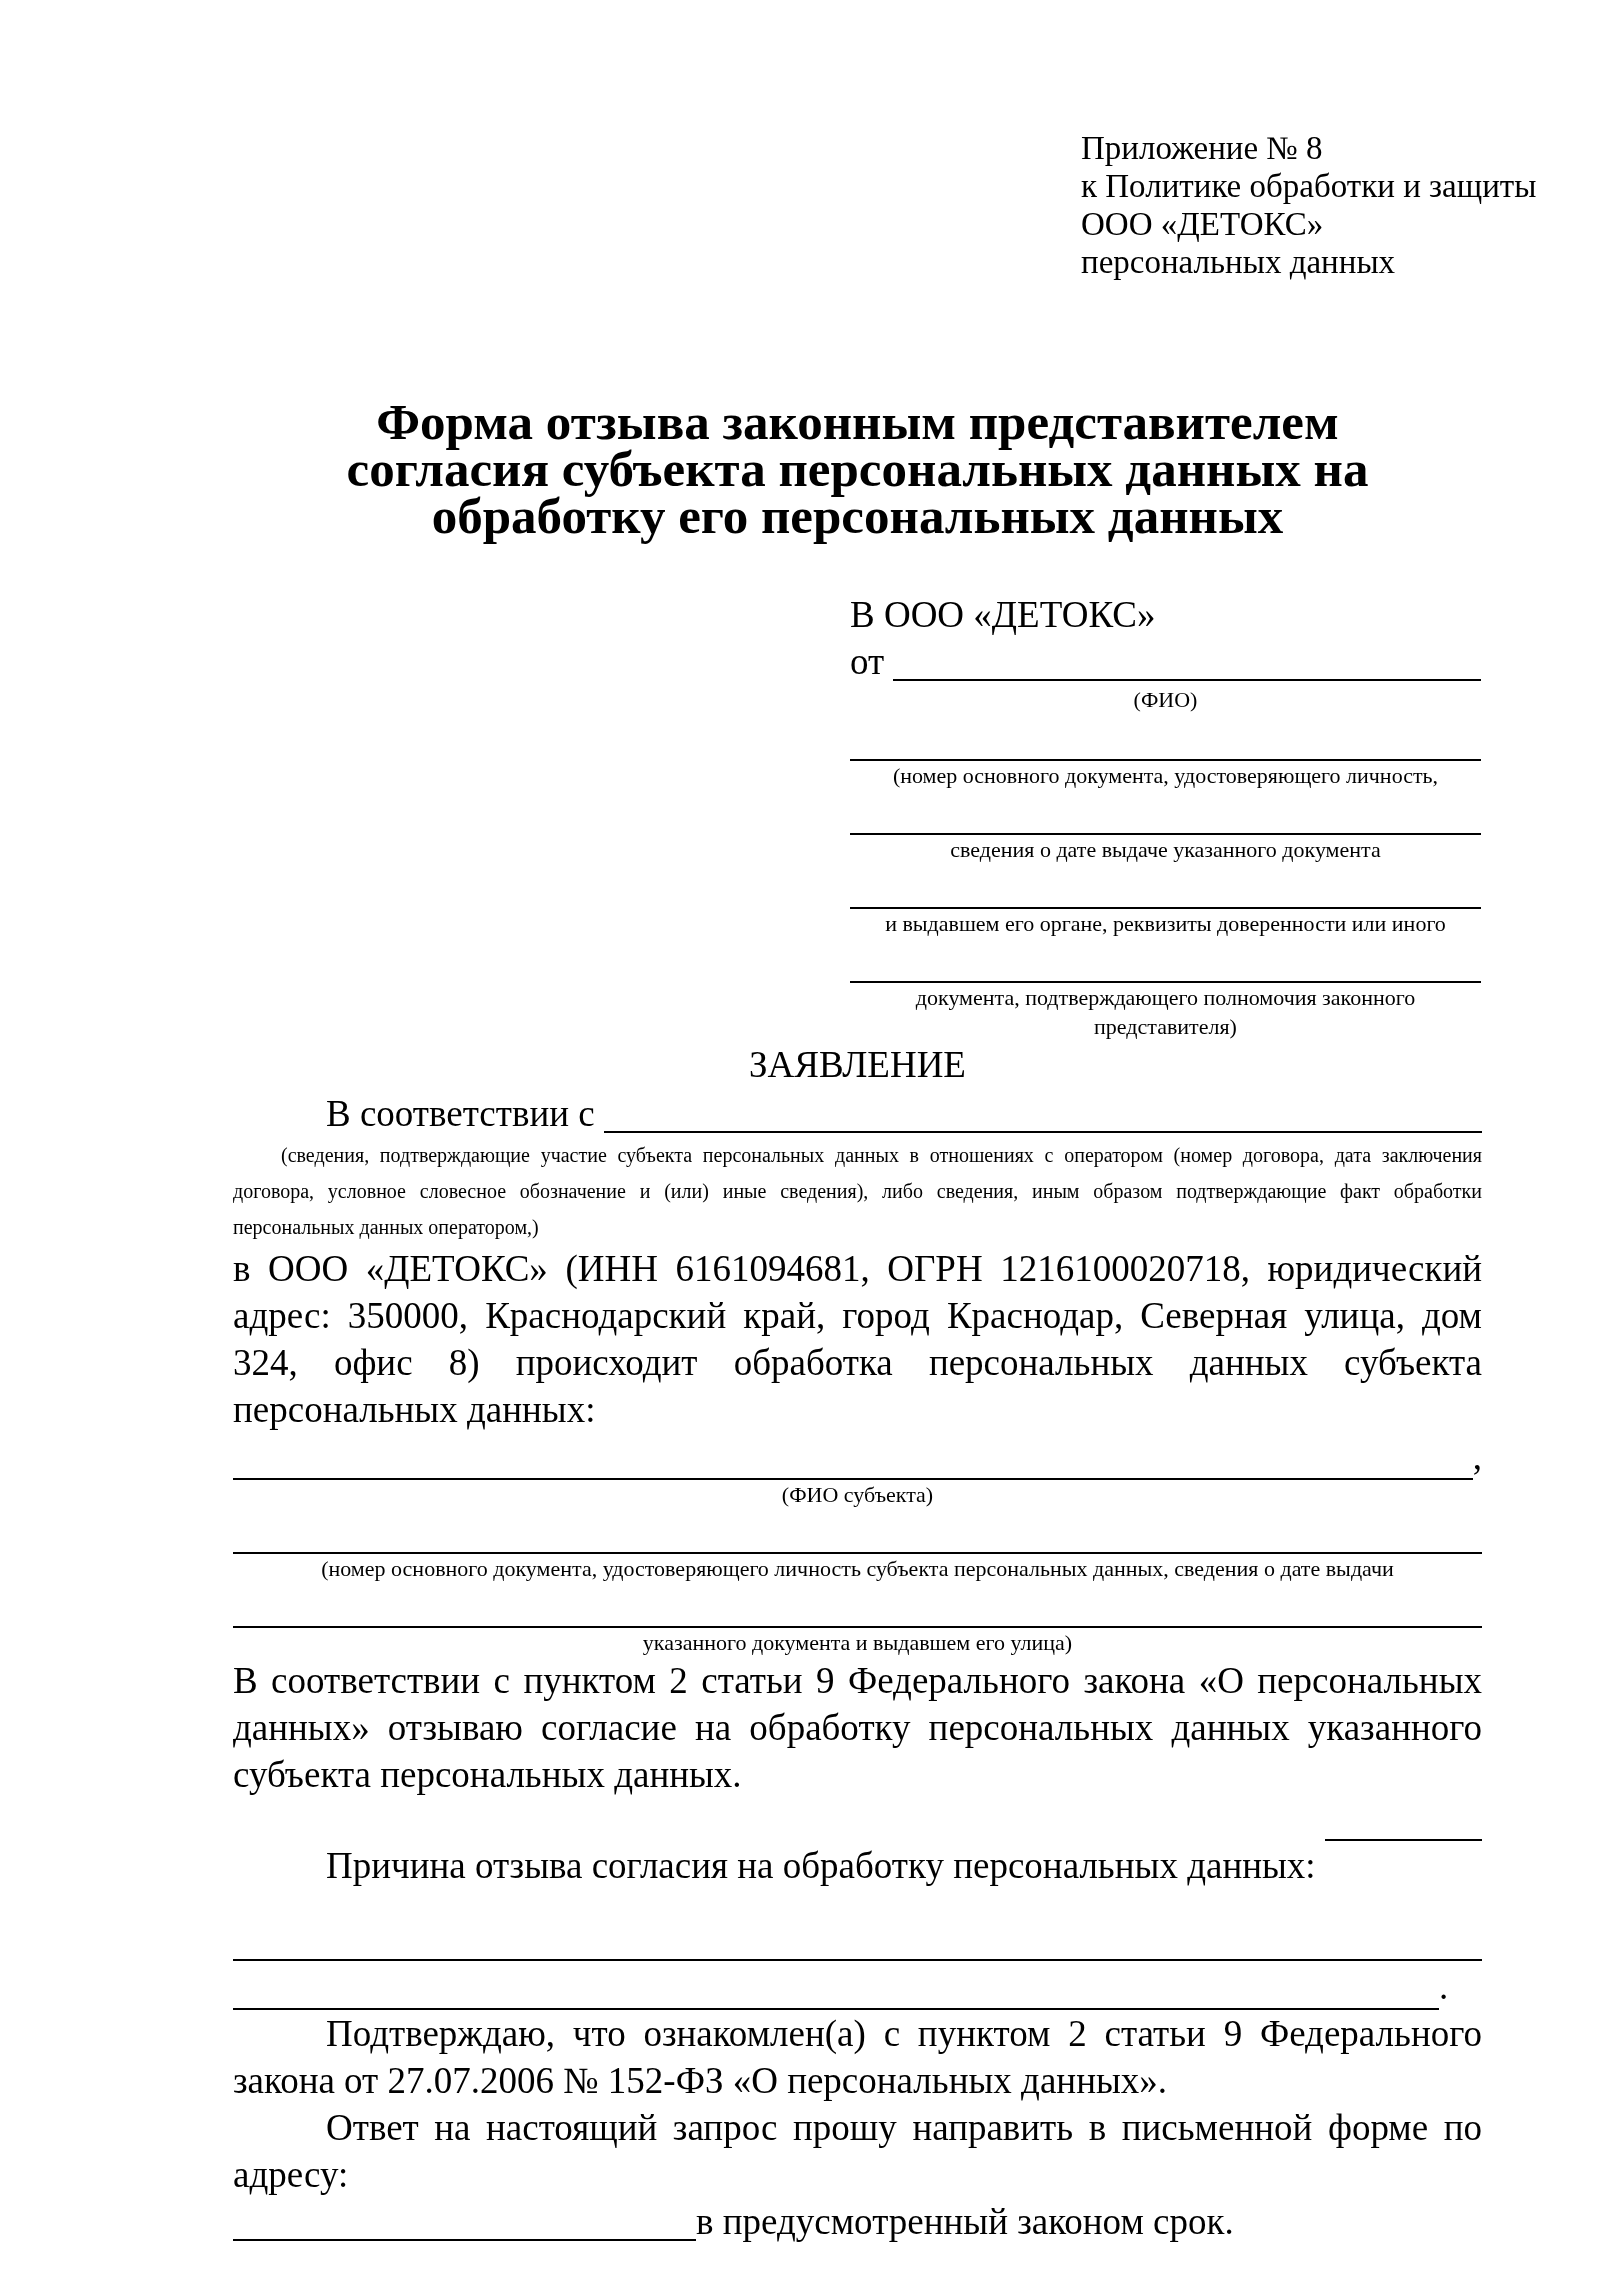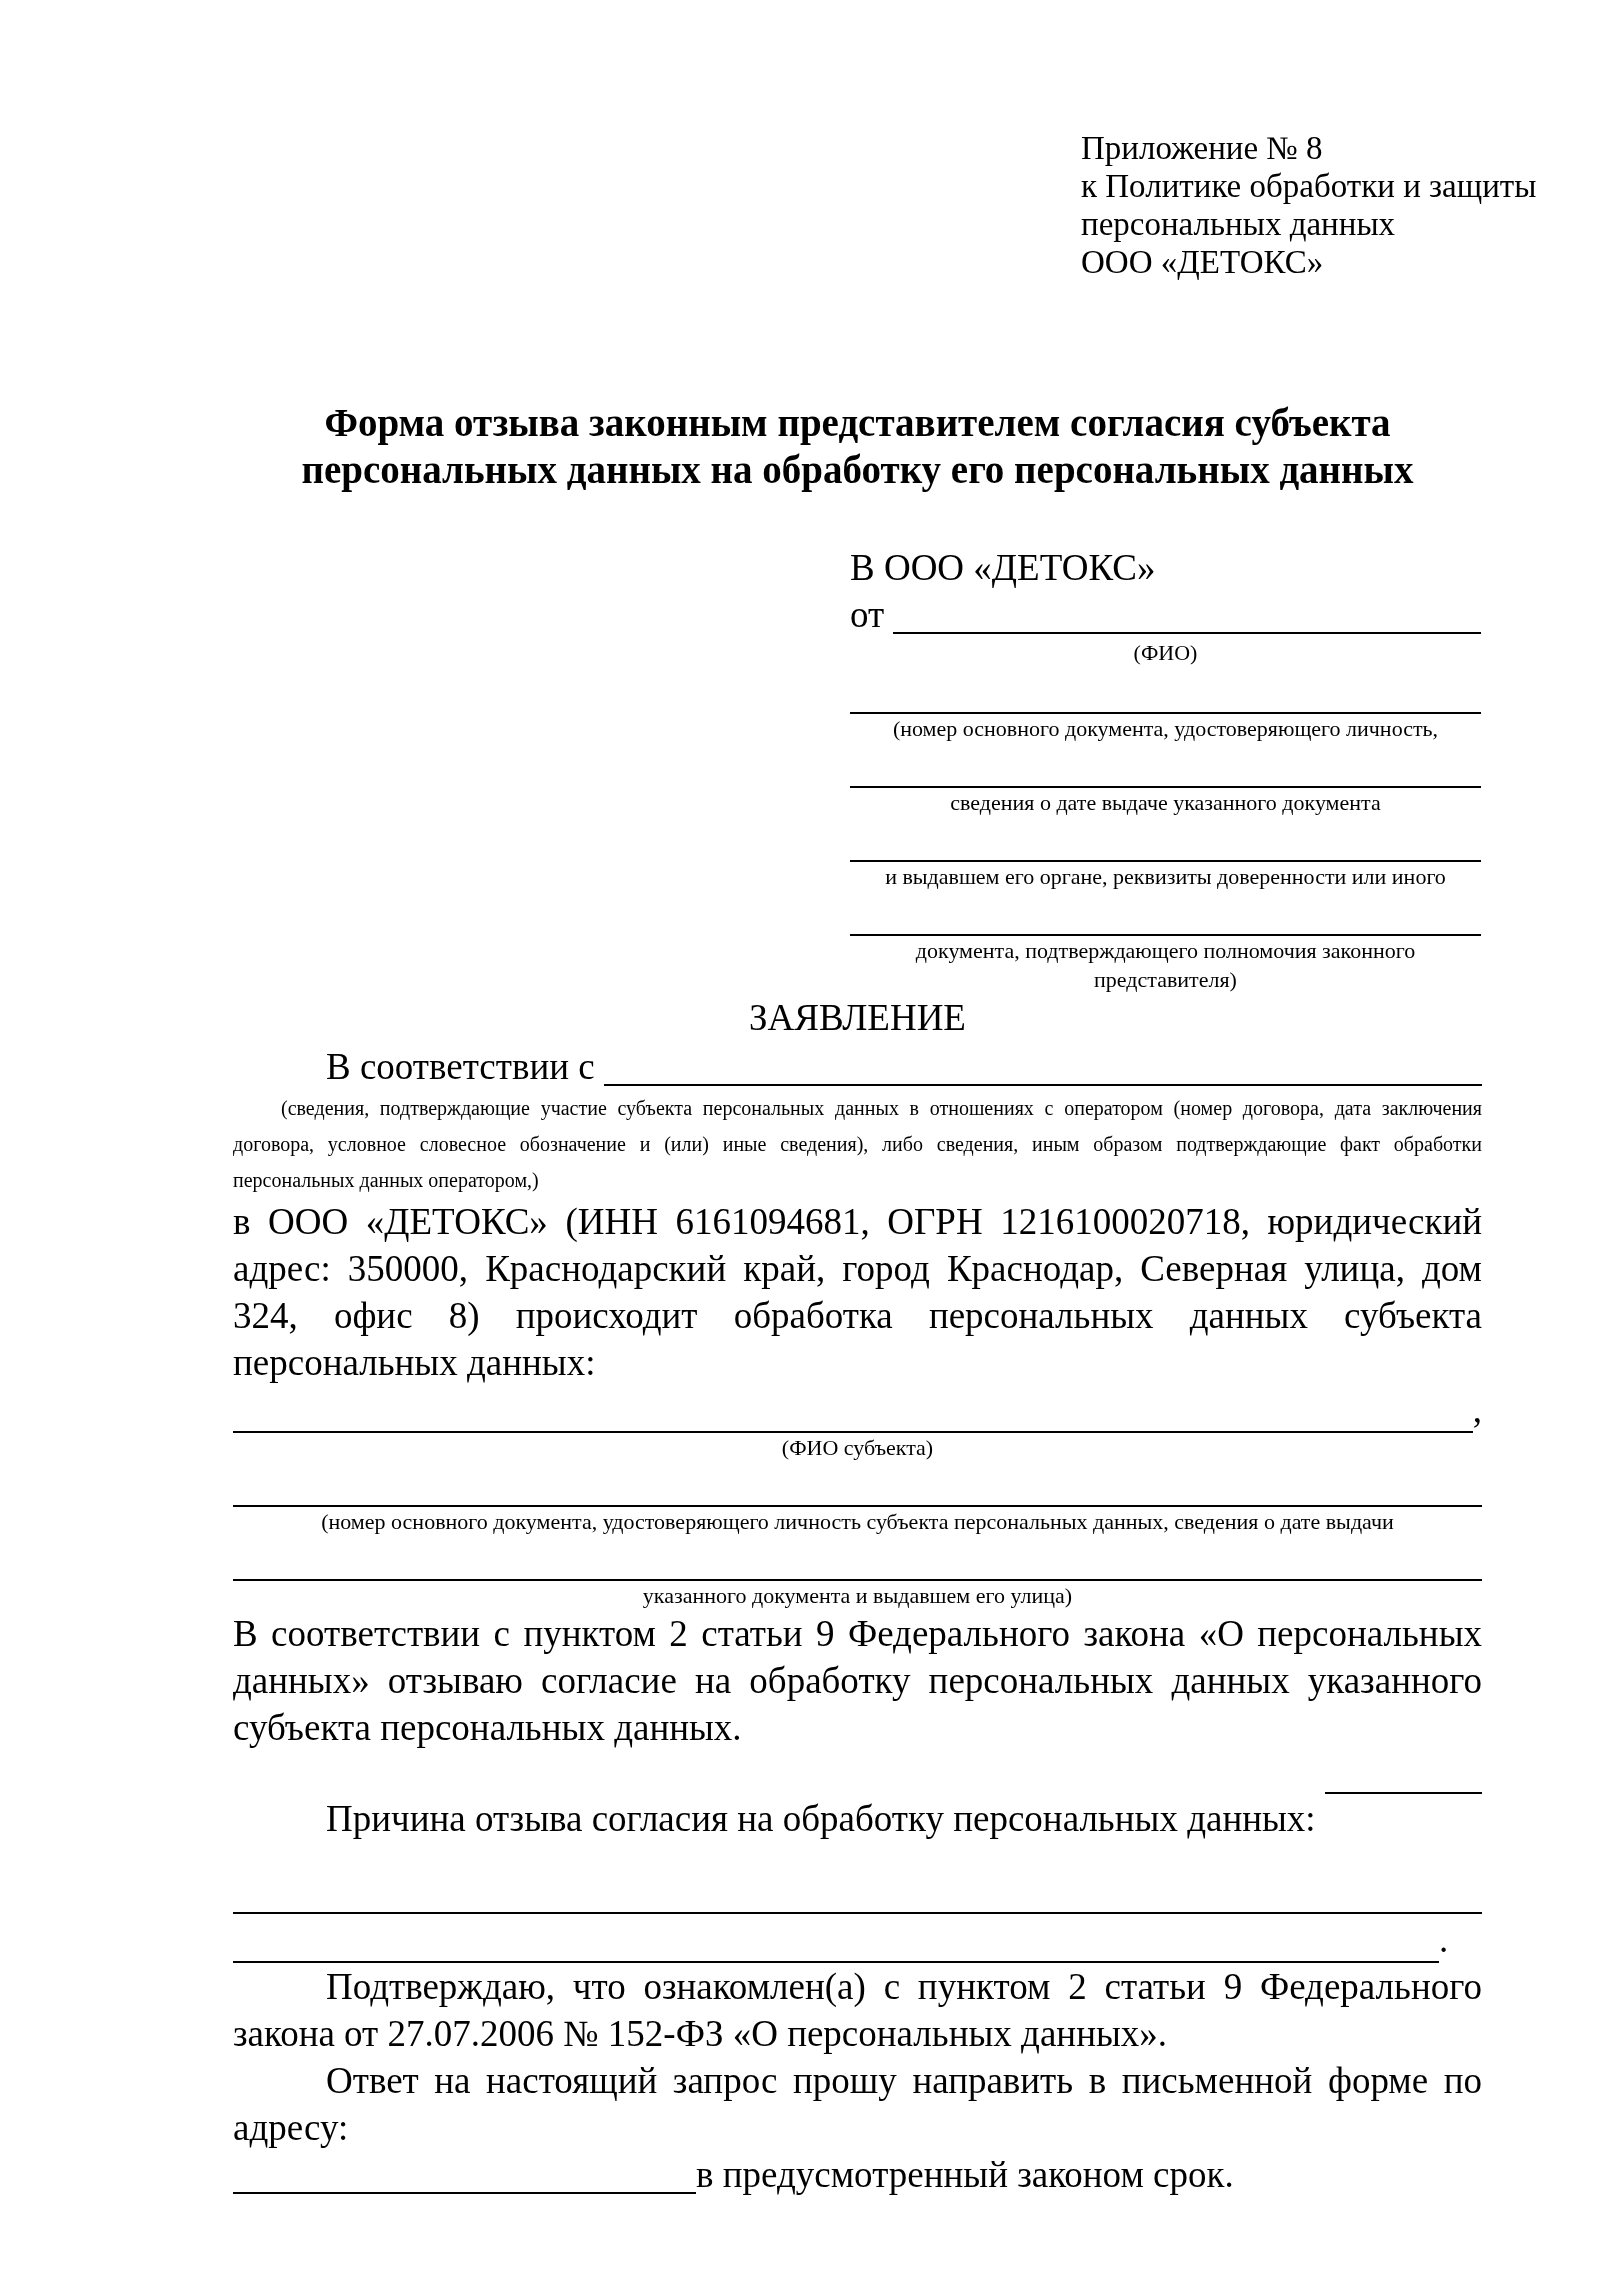--- a/index.html
+++ b/index.html
@@ -20,21 +20,21 @@
 
   
   .appendix{margin-left:848px;white-space:nowrap;font-size:33px;line-height:38px;}
 
   
   .doc-title{
     margin:118px auto 0 auto;
     max-width:1127px;
     text-align:center;
     font-weight:bold;
-    font-size:39px;
+    font-size:51px;
     line-height:47px;
   }
 
   
   .addressee{margin-left:617px;width:631px;margin-top:51px;}
   .addr-row{display:flex;}
   .addr-row .lbl{white-space:pre;}
   .wline{flex:1;height:41px;border-bottom:2.9px solid #000;}
   .wfield{height:43px;border-bottom:2.9px solid #000;}
   .caption{font-size:22px;line-height:29px;text-align:center;}
@@ -61,22 +61,22 @@
 </style>
 </head>
 <body>
 
 <div class="page">
   <div class="content">
 
     <div class="appendix">
       <div>Приложение № 8</div>
       <div>к Политике обработки и защиты</div>
+      <div>ООО «ДЕТОКС»</div>
       <div>персональных данных</div>
-      <div>ООО «ДЕТОКС»</div>
     </div>
 
     <div class="doc-title">Форма отзыва законным представителем согласия субъекта персональных данных на обработку его персональных данных</div>
 
     <div class="addressee">
       <div>В ООО «ДЕТОКС»</div>
       <div class="addr-row">
         <span class="lbl">от </span>
         <span class="wline"></span>
       </div>

